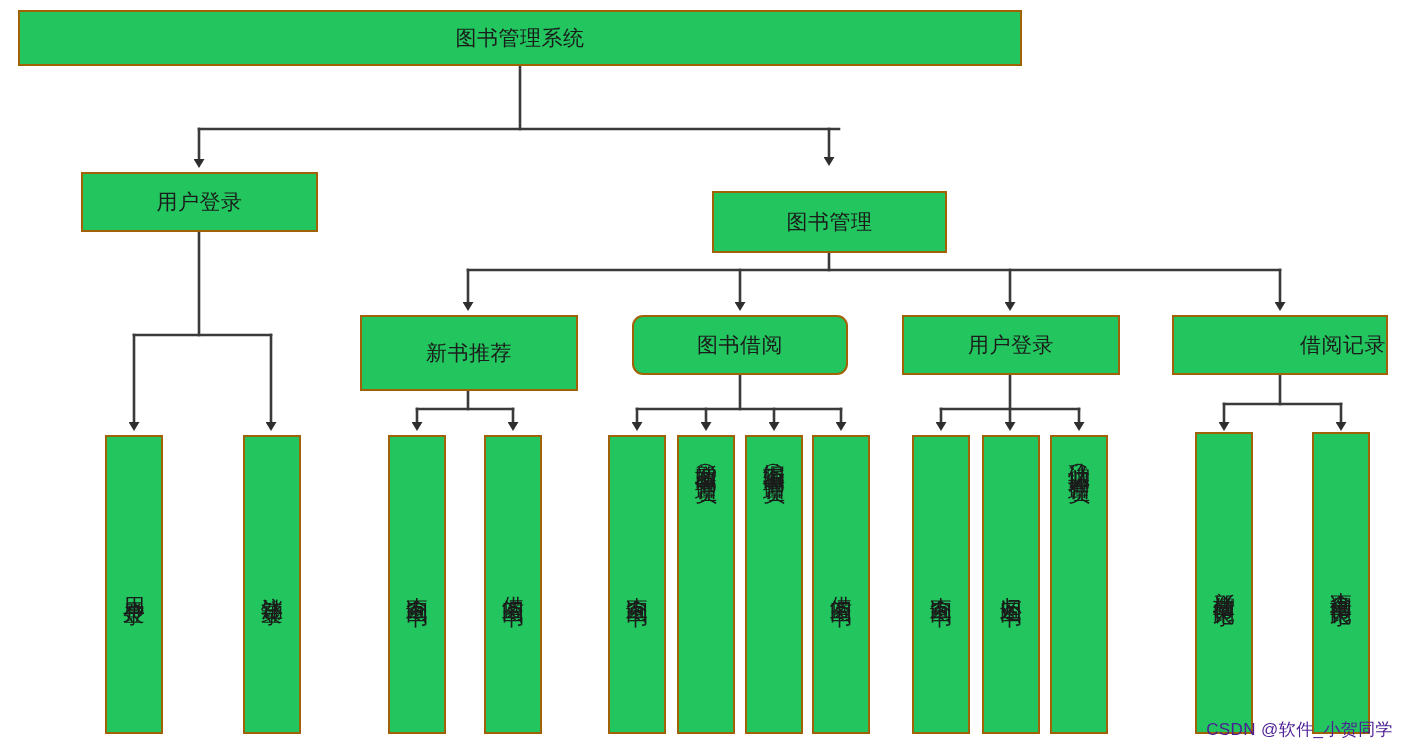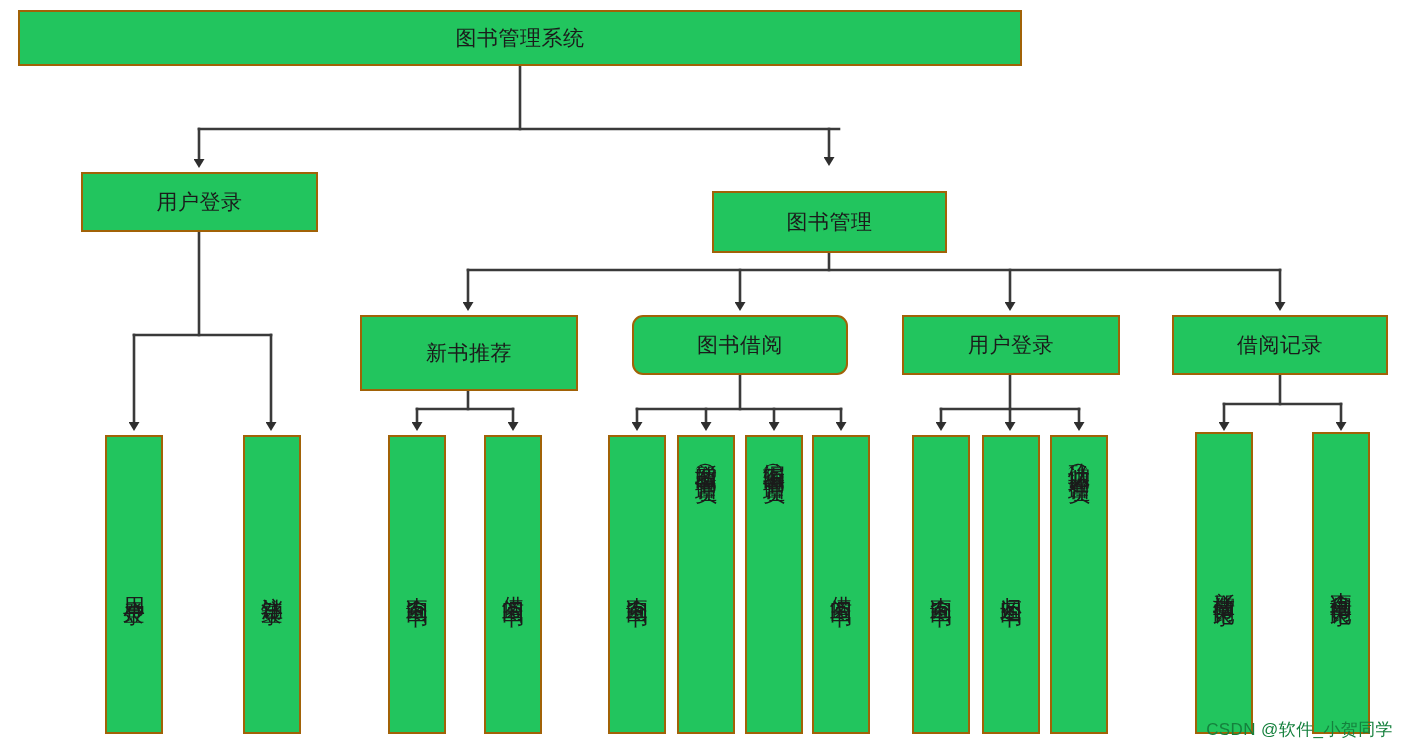--- a/index.html
+++ b/index.html
@@ -57,21 +57,21 @@
   }
   .node.vertical.centered {
     align-items: center;
     padding-top: 0;
   }
   .watermark {
     position: absolute;
     right: 12px;
     bottom: 6px;
     font-size: 17px;
-    color: #15803d;
+    color: #4c1d95;
     letter-spacing: 0.4px;
     white-space: nowrap;
     pointer-events: none;
   }
 </style>
 </head>
 <body>
 
 <div id="canvas">
 
@@ -142,21 +142,21 @@
   </div>
 
   <div class="node horizontal" style="left:632px; top:315px; width:216px; height:60px;border-radius:11px;">
     <span class="label">图书借阅</span>
   </div>
 
   <div class="node horizontal" style="left:902px; top:315px; width:218px; height:60px;">
     <span class="label">用户登录</span>
   </div>
 
-  <div class="node horizontal" style="left:1172px; top:315px; width:216px; height:60px;">
+  <div class="node horizontal" style="left:1172px; top:315px; width:216px; height:60px;justify-content:flex-end;">
     <span class="label">借阅记录</span>
   </div>
 
   <div class="node vertical centered" style="left:105px; top:435px; width:58px; height:299px;">
     <span class="label">用户登录</span>
   </div>
 
   <div class="node vertical centered" style="left:243px; top:435px; width:58px; height:299px;">
     <span class="label">注销登录</span>
   </div>

